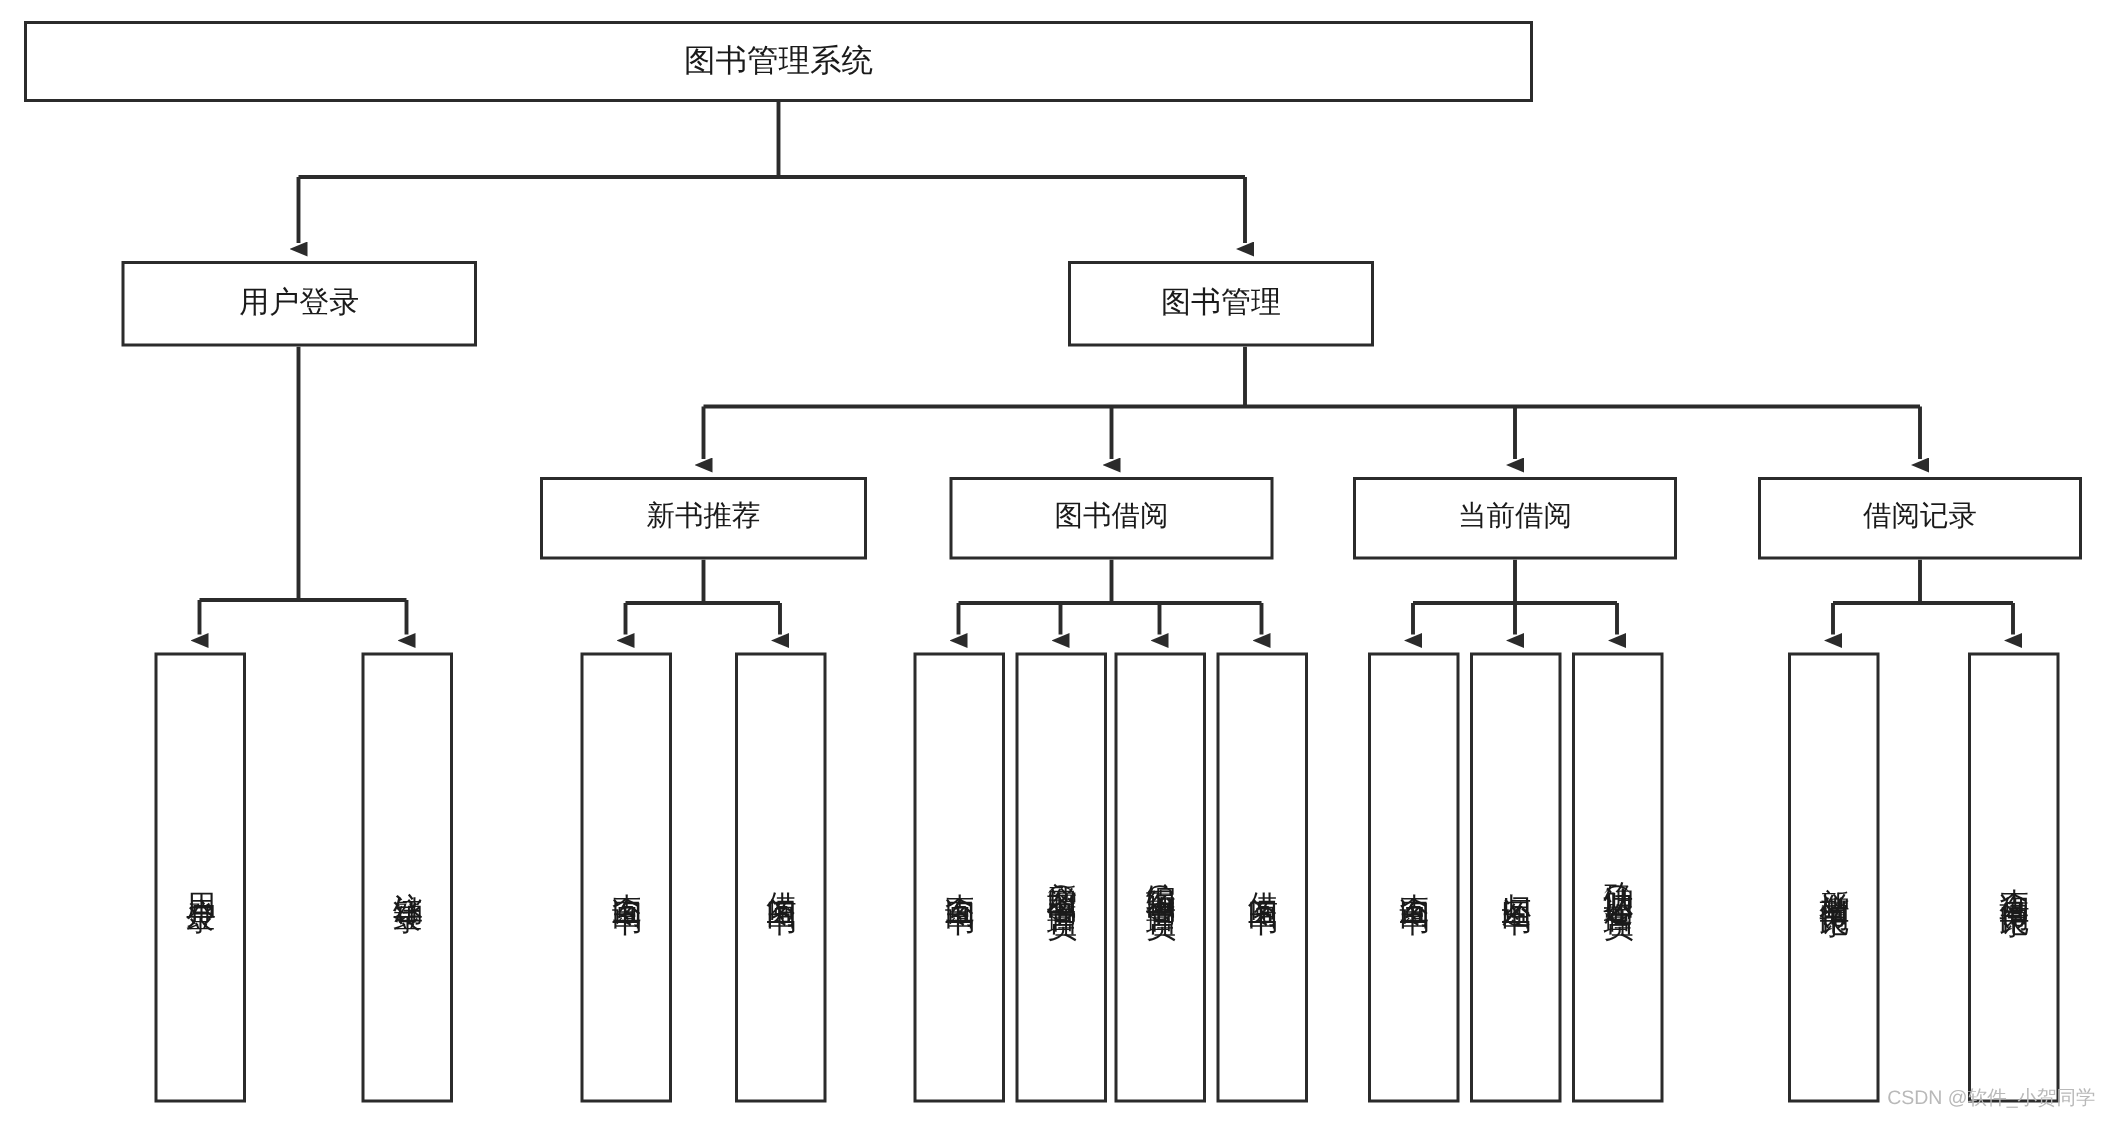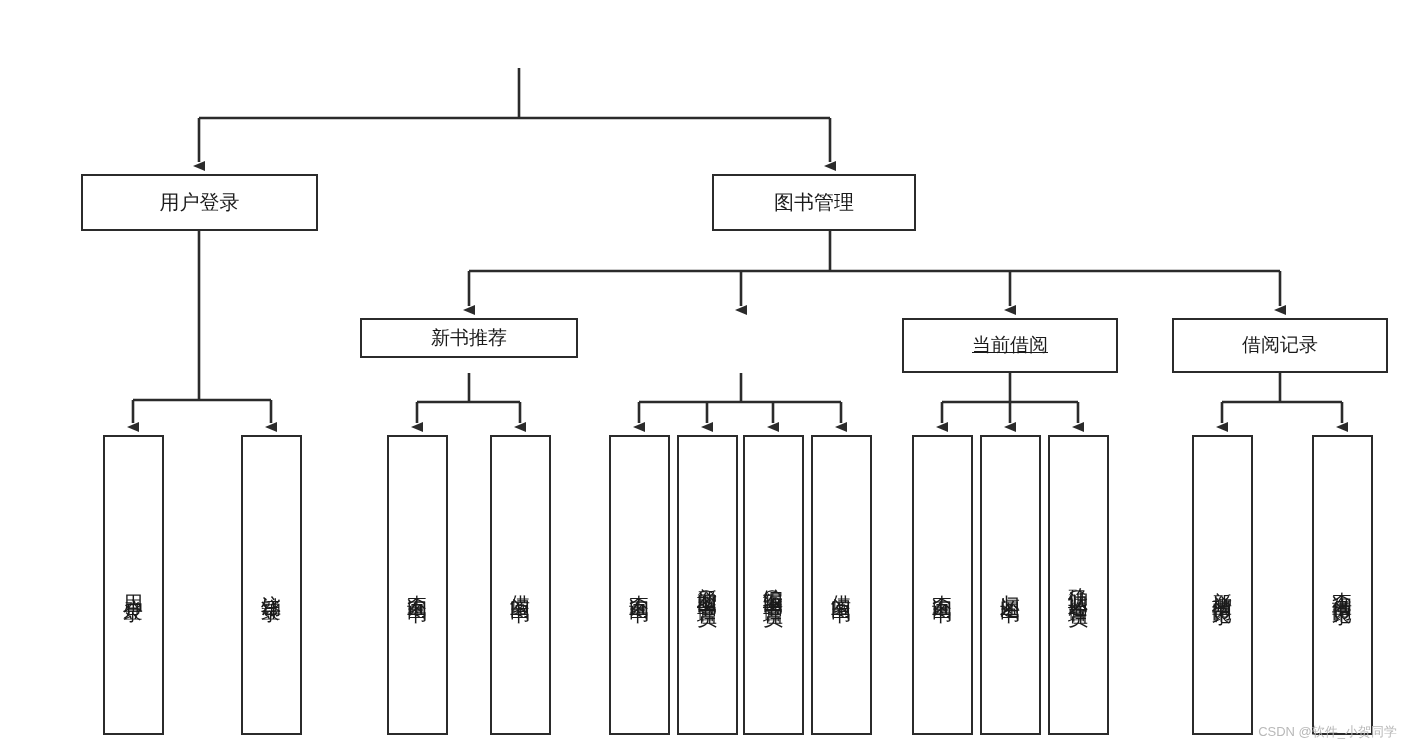--- a/index.html
+++ b/index.html
@@ -114,35 +114,41 @@
       <path d="M 1010 402 L 1010 423" marker-end="url(#arrow)"></path>
       <path d="M 1078 402 L 1078 423" marker-end="url(#arrow)"></path>
 
       <path d="M 1280 373 L 1280 402"></path>
       <path d="M 1222 402 L 1342 402"></path>
       <path d="M 1222 402 L 1222 423" marker-end="url(#arrow)"></path>
       <path d="M 1342 402 L 1342 423" marker-end="url(#arrow)"></path>
     </g>
   </svg>
 
+  <div class="node root" style="left:16px; top:14px; width:1006px; height:54px;">
+    <span class="node-label">图书管理系统</span>
+  </div>
 
   <div class="node level1" style="left:81px; top:174px; width:237px; height:57px;">
     <span class="node-label">用户登录</span>
   </div>
 
   <div class="node level1" style="left:712px; top:174px; width:204px; height:57px;">
     <span class="node-label">图书管理</span>
   </div>
 
-  <div class="node level2" style="left:360px; top:318px; width:218px; height:40px;">
+  <div class="node level2" style="left:360px; top:318px; width:218px; height:55px;">
     <span class="node-label">新书推荐</span>
   </div>
 
-
-  <div class="node level2" style="left:902px; top:318px; width:216px; height:55px;text-decoration:underline;">
+  <div class="node level2" style="left:633px; top:318px; width:216px; height:55px;">
+    <span class="node-label">图书借阅</span>
+  </div>
+
+  <div class="node level2" style="left:902px; top:318px; width:216px; height:55px;">
     <span class="node-label">当前借阅</span>
   </div>
 
   <div class="node level2" style="left:1172px; top:318px; width:216px; height:55px;">
     <span class="node-label">借阅记录</span>
   </div>
 
   <div class="node leaf" style="left:103px; top:435px; width:61px; height:300px;">
     <span class="node-label">用户登录</span>
   </div>

